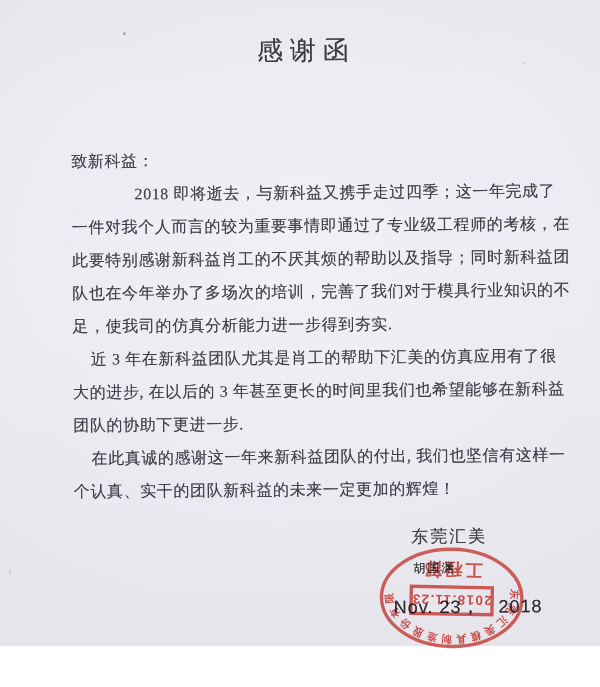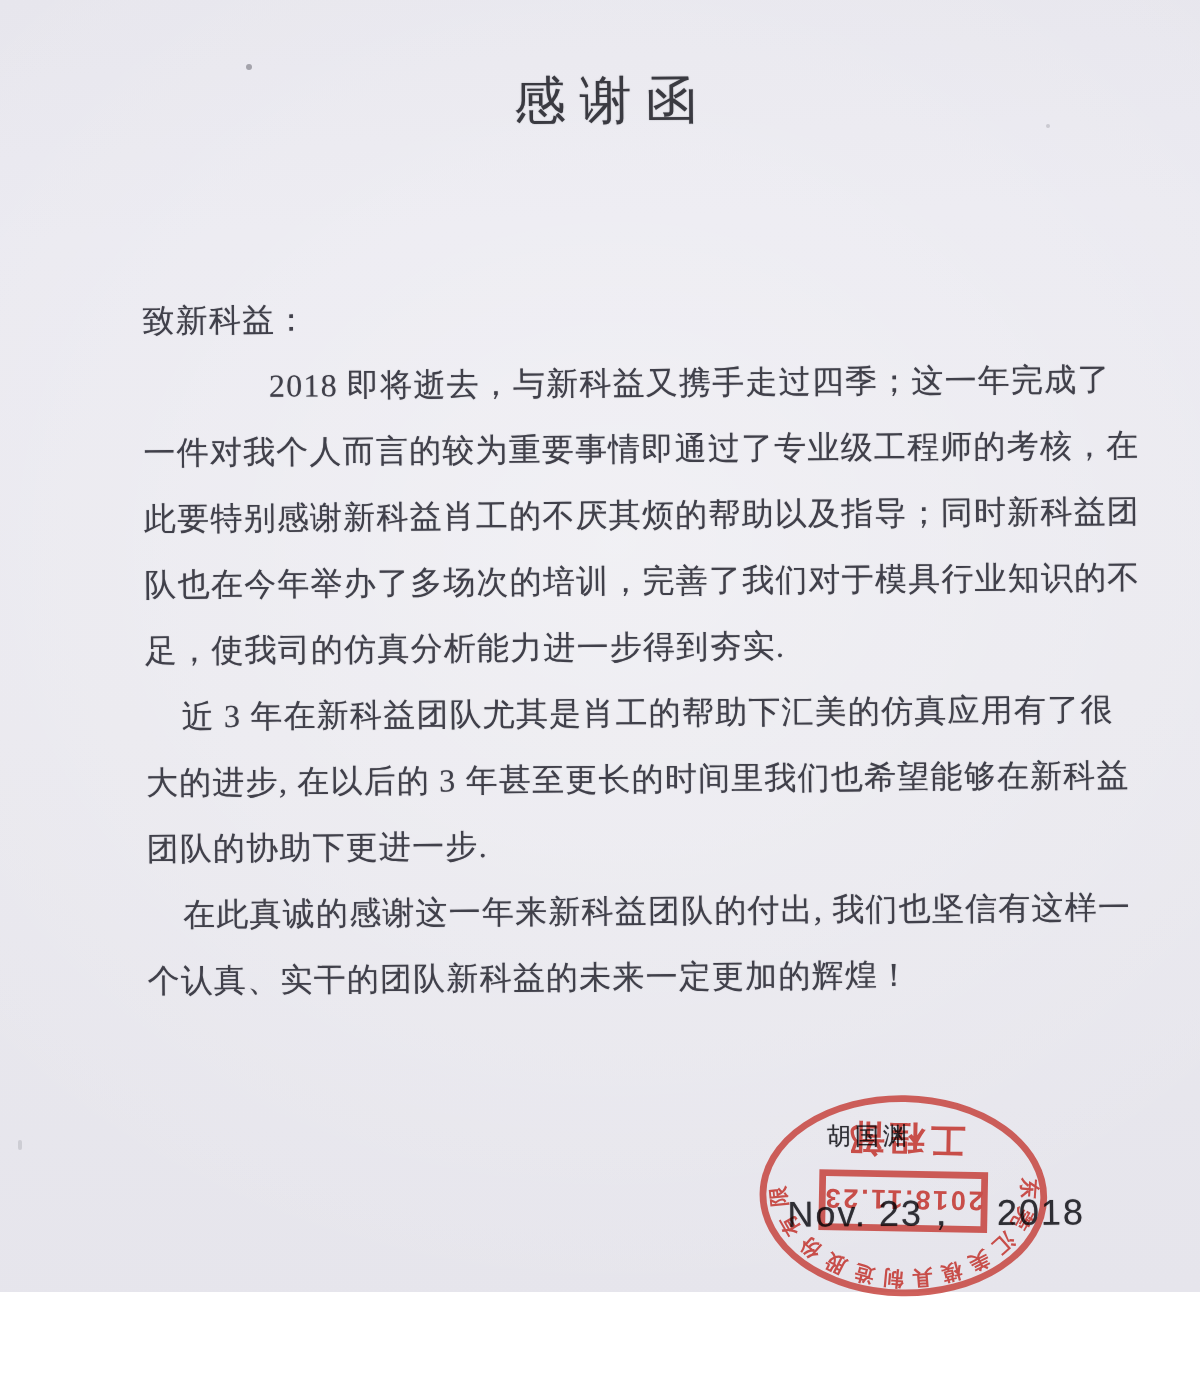--- a/index.html
+++ b/index.html
@@ -78,20 +78,21 @@
     <div class="line full" style="top:215px">一件对我个人而言的较为重要事情即通过了专业级工程师的考核，在</div>
     <div class="line full" style="top:248px">此要特别感谢新科益肖工的不厌其烦的帮助以及指导；同时新科益团</div>
     <div class="line full" style="top:281px">队也在今年举办了多场次的培训，完善了我们对于模具行业知识的不</div>
     <div class="line" style="top:314px">足，使我司的仿真分析能力进一步得到夯实.</div>
     <div class="line ind1 full" style="top:347px">近 3 年在新科益团队尤其是肖工的帮助下汇美的仿真应用有了很</div>
     <div class="line full" style="top:380px">大的进步, 在以后的 3 年甚至更长的时间里我们也希望能够在新科益</div>
     <div class="line" style="top:413px">团队的协助下更进一步.</div>
     <div class="line ind1 full" style="top:446px">在此真诚的感谢这一年来新科益团队的付出, 我们也坚信有这样一</div>
     <div class="line" style="top:479px">个认真、实干的团队新科益的未来一定更加的辉煌！</div>
 
+    <div class="sig-company">东莞汇美</div>
 
     <div class="stamp">
       <svg viewBox="0 0 220 160" xmlns="http://www.w3.org/2000/svg">
         <ellipse cx="110" cy="80" rx="104" ry="72" fill="none" stroke="#c5413c" stroke-width="5" opacity="0.9"></ellipse>
         <path id="arcPath" d="M 24 100 A 88 63 0 1 1 196 100" fill="none"></path>
         <text font-size="15" fill="#c5413c" letter-spacing="6" font-weight="bold" font-family="'Liberation Serif','DejaVu Serif',serif">
           <textPath href="#arcPath" startOffset="2%">东莞汇美模具制造股份有限公司</textPath>
         </text>
         <rect x="50" y="56" width="120" height="40" fill="none" stroke="#c5413c" stroke-width="5" opacity="0.92"></rect>
         <text x="110" y="84" text-anchor="middle" font-size="20" font-weight="bold" fill="#c5413c" letter-spacing="2" font-family="'Liberation Sans','DejaVu Sans',sans-serif">2018.11.23</text>

